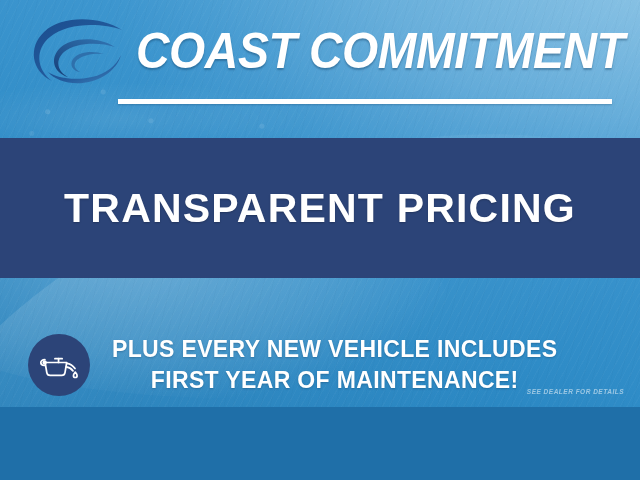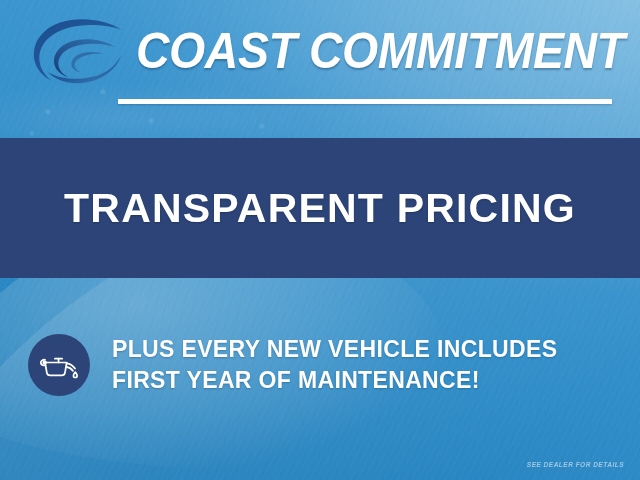--- a/index.html
+++ b/index.html
@@ -1,21 +1,21 @@
 <!DOCTYPE html>
 <html><head>
 <meta charset="utf-8">
 <title>Coast Commitment Banner</title>
 <style>
   html,body{margin:0;padding:0;background:#1f6fa8;}
   *{box-sizing:border-box;}
 
   #banner{
     position:relative;
-    width:640px;height:480px;
+    width:640px;height:407px;
     overflow:hidden;
     font-family:"Liberation Sans","DejaVu Sans",sans-serif;
     background:#a16207;
     user-select:none;
   }
 
   
   .bg-base{
     position:absolute;inset:0;
     background:
@@ -160,21 +160,21 @@
   }
   .promo-text{
     margin-left:22px;
     color:#ffffff;
     font-size:23px;
     line-height:31px;
     font-weight:bold;
     letter-spacing:.35px;
     text-shadow:0 1px 2px rgba(10,45,80,.30);
   }
-  .promo-text .l2{display:block;text-align:left;}
+  .promo-text .l2{display:block;text-align:center;}
 
   
   .fineprint{
     position:absolute;right:16px;bottom:12px;
     color:rgba(255,255,255,.52);
     font-size:6.5px;
     font-style:italic;
     font-weight:bold;
     letter-spacing:.5px;
     white-space:nowrap;

